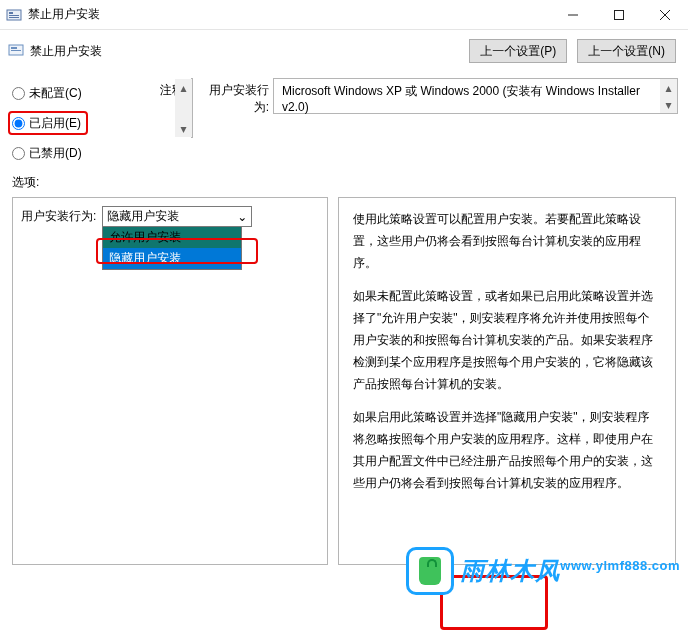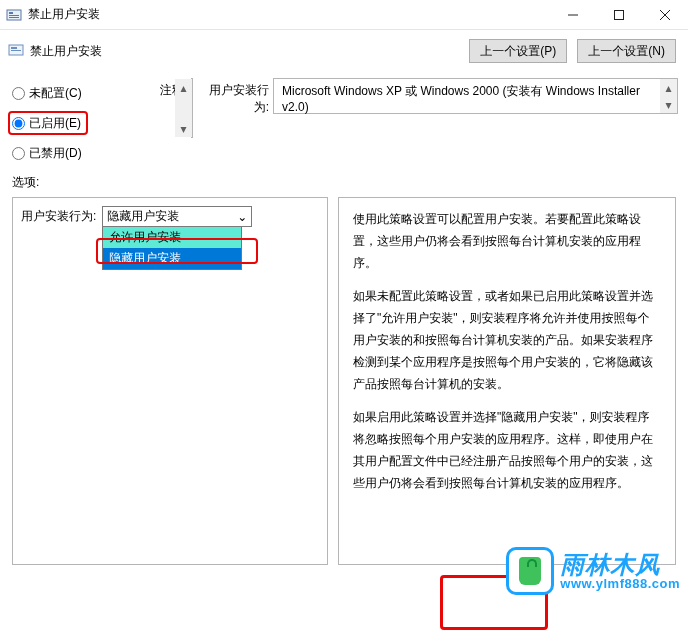--- a/index.html
+++ b/index.html
@@ -43,37 +43,37 @@
 
   
   .body-row { display:flex; padding:0 12px 8px 12px; gap:10px; height: 376px; }
   .opts-panel { width:316px; border:1px solid #b5b5b5; padding:8px; position:relative; }
   .opt-line { display:flex; align-items:flex-start; gap:6px; }
   .opt-label { padding-top:2px; }
 
   .combo { width:150px; position:relative; }
   .combo-sel { height:21px; border:1px solid #7a7a7a; background:#fff; display:flex; align-items:center; padding:0 4px; }
   .combo-sel .chev { margin-left:auto; }
-  .combo-list { position:absolute; top:21px; left:0; right:10px; border:1px solid #767676; border-top:none; background:#5eead4; }
+  .combo-list { position:absolute; top:21px; left:0; right:10px; border:1px solid #767676; border-top:none; background:#0f766e; }
   .combo-item { height:21px; display:flex; align-items:center; padding:0 6px; }
   .combo-item.sel { background:#0078d7; color:#fff; }
   .combo-hl { left:-6px; top:32px; width:162px; height:26px; }
 
   .help-panel { flex:1; border:1px solid #b5b5b5; padding:10px 14px; line-height:1.85; overflow:hidden; position:relative; }
   .help-panel p { margin:0 0 10px 0; }
 
   
   .bottom-hl { left:440px; top:575px; width:108px; height:55px; border-width:3px; }
 
   
   .wm { position:absolute; right:8px; bottom:40px; display:flex; align-items:center; gap:6px; }
   .wm .bubble { width:48px; height:48px; border:3px solid #1aa3ff; border-radius:10px; background:#fff; display:flex; align-items:center; justify-content:center; }
   .wm .bubble .inner { width:22px; height:28px; background:#3fc25b; border-radius:4px 4px 6px 6px; position:relative; }
   .wm .bubble .inner:before { content:""; position:absolute; top:2px; left:8px; width:6px; height:6px; border:2px solid #12923a; border-bottom:none; border-radius:6px 6px 0 0; }
-  .wm .txt { display:flex; flex-direction:column; line-height:1; }
+  .wm .txt { display:flex; flex-direction:row; line-height:1; }
   .wm .cn { font-size:24px; font-weight:800; font-style:italic; color:#1aa3ff; letter-spacing:1px; }
   .wm .url { font-size:13px; font-weight:700; color:#1aa3ff; letter-spacing:0.5px; }
 </style>
 </head>
 <body>
 
 <div class="titlebar">
   <span class="icon-reg">
     <svg width="16" height="16">
         <rect x="1" y="3" width="14" height="10" fill="#e8eef6" stroke="#5a78a8"></rect>

